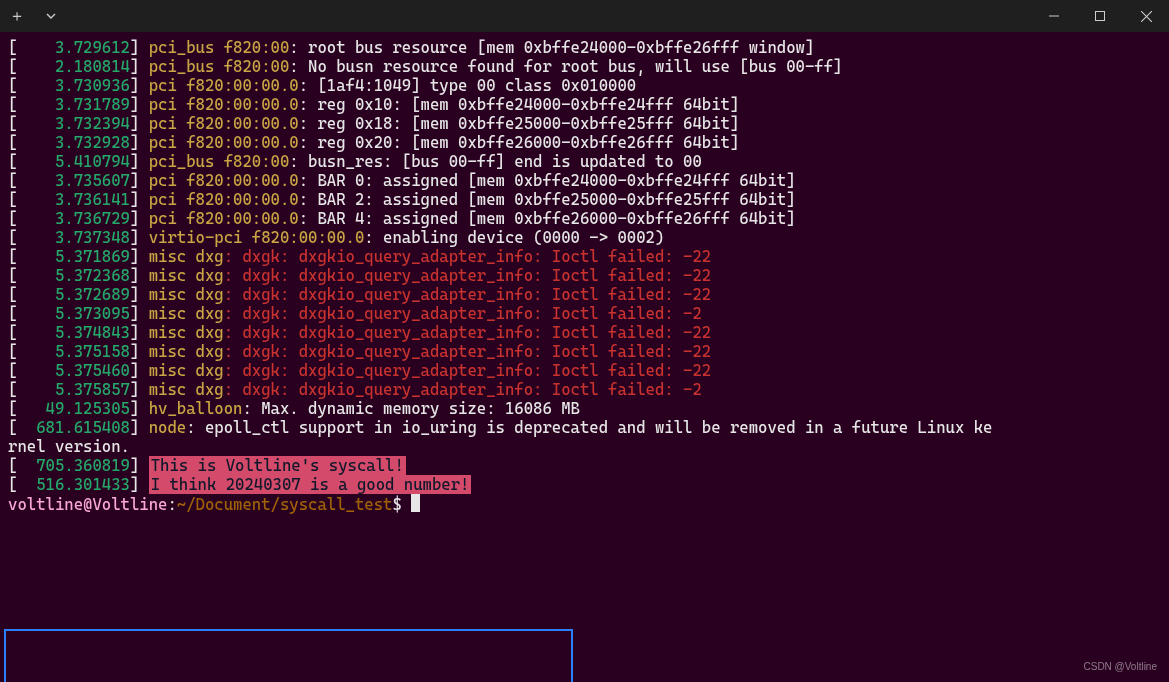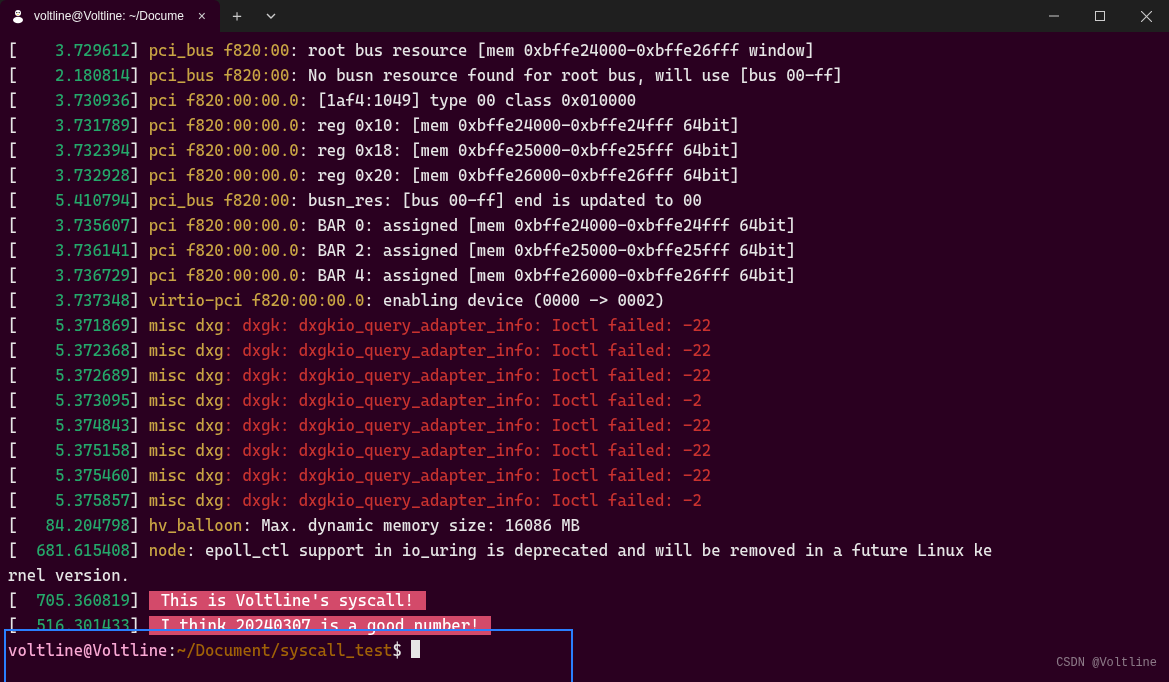--- a/index.html
+++ b/index.html
@@ -8,53 +8,40 @@
   .tab{display:flex;align-items:center;gap:8px;background:#2a0020;padding:0 10px;min-width:200px;max-width:220px;border-top-left-radius:6px;border-top-right-radius:6px;position:relative}
   .tab-icon{width:16px;height:16px;display:inline-flex;align-items:center;justify-content:center}
   .tab-title{color:#eee;white-space:nowrap;overflow:hidden;text-overflow:clip;flex:1;font-size:12px}
   .tab-close{color:#ccc;font-size:14px;cursor:pointer;padding:0 4px}
   .newtab,.chev{width:34px;display:flex;align-items:center;justify-content:center;color:#ccc;font-size:16px;cursor:pointer}
   .chev svg{width:12px;height:12px}
   .win-controls{margin-left:auto;display:flex}
   .win-btn{width:46px;display:flex;align-items:center;justify-content:center;color:#ccc;font-size:12px;cursor:pointer}
   .win-btn svg{width:10px;height:10px;stroke:#ccc;fill:none;stroke-width:1}
   .win-btn.close svg{width:11px;height:11px}
-  .term{flex:1;background:#2a0020;padding:6px 8px 8px 8px;font-family:"Cascadia Mono","Consolas",monospace;font-size:16px;line-height:25px;color:#e6e6e6;white-space:pre;overflow:hidden;position:relative}
+  .term{flex:1;background:#2a0020;padding:6px 8px 8px 8px;font-family:"Cascadia Mono","Consolas",monospace;font-size:16px;line-height:19px;color:#e6e6e6;white-space:pre;overflow:hidden;position:relative}
   .br{color:#e6e6e6}
   .ts{color:#25a96b}
   .src{color:#c9a544}
   .red{color:#c23a3a}
   .redb{color:#c8322f;font-weight:normal}
-  .hl{background:#d34a6a;color:#ffffff;padding:0 12px}
+  .hl{background:#d34a6a;color:#0f172a;padding:0 2px}
   .pu{color:#f9a8d4}
   .ph{color:#e6e6e6}
   .pp{color:#a16207}
   .cursor{display:inline-block;width:9px;height:18px;background:#e6e6e6;vertical-align:-2px}
   .outline{position:absolute;border:2px solid #2a7fff;pointer-events:none}
-  .watermark{position:absolute;right:12px;bottom:6px;color:rgba(220,220,220,.55);font-family:Liberation Mono, monospace;font-size:12px}
+  .watermark{position:absolute;right:12px;bottom:6px;color:rgba(220,220,220,.55);font-family:Liberation Sans, sans-serif;font-size:10px}
 </style>
 </head>
 <body>
 
 <div class="window">
 
   <div class="titlebar">
-    <div class="tab">
-      <span class="tab-icon">
-        <svg viewBox="0 0 16 16">
-            <circle cx="8" cy="5" r="3" fill="#fff"></circle>
-            <ellipse cx="8" cy="12" rx="5" ry="3.2" fill="#fff"></ellipse>
-            <circle cx="6.8" cy="4.6" r=".7" fill="#000"></circle>
-            <circle cx="9.2" cy="4.6" r=".7" fill="#000"></circle>
-            <path d="M6.6 6 Q8 7.4 9.4 6 Z" fill="#f6b400"></path>
-          </svg>
-      </span>
-      <span class="tab-title">voltline@Voltline: ~/Docume</span>
-      <span class="tab-close">×</span>
-    </div>
     <div class="newtab">＋</div>
     <div class="chev">
       <svg viewBox="0 0 12 12">
           <path d="M2 4 L6 8 L10 4" stroke="#ccc" stroke-width="1.4" fill="none"></path>
         </svg>
     </div>
     <div class="win-controls">
       <div class="win-btn">
           <svg viewBox="0 0 10 10">
             <line x1="0" y1="5" x2="10" y2="5"></line>
@@ -86,20 +73,20 @@
 <span class="br">[</span><span class="ts">    3.736729</span><span class="br">]</span> <span class="src">pci f820:00:00.0</span>: BAR 4: assigned [mem 0xbffe26000-0xbffe26fff 64bit]
 <span class="br">[</span><span class="ts">    3.737348</span><span class="br">]</span> <span class="src">virtio-pci f820:00:00.0</span>: enabling device (0000 -&gt; 0002)
 <span class="br">[</span><span class="ts">    5.371869</span><span class="br">]</span> <span class="src">misc dxg</span><span class="red">: </span><span class="redb">dxgk: dxgkio_query_adapter_info: Ioctl failed: -22</span>
 <span class="br">[</span><span class="ts">    5.372368</span><span class="br">]</span> <span class="src">misc dxg</span><span class="red">: </span><span class="redb">dxgk: dxgkio_query_adapter_info: Ioctl failed: -22</span>
 <span class="br">[</span><span class="ts">    5.372689</span><span class="br">]</span> <span class="src">misc dxg</span><span class="red">: </span><span class="redb">dxgk: dxgkio_query_adapter_info: Ioctl failed: -22</span>
 <span class="br">[</span><span class="ts">    5.373095</span><span class="br">]</span> <span class="src">misc dxg</span><span class="red">: </span><span class="redb">dxgk: dxgkio_query_adapter_info: Ioctl failed: -2</span>
 <span class="br">[</span><span class="ts">    5.374843</span><span class="br">]</span> <span class="src">misc dxg</span><span class="red">: </span><span class="redb">dxgk: dxgkio_query_adapter_info: Ioctl failed: -22</span>
 <span class="br">[</span><span class="ts">    5.375158</span><span class="br">]</span> <span class="src">misc dxg</span><span class="red">: </span><span class="redb">dxgk: dxgkio_query_adapter_info: Ioctl failed: -22</span>
 <span class="br">[</span><span class="ts">    5.375460</span><span class="br">]</span> <span class="src">misc dxg</span><span class="red">: </span><span class="redb">dxgk: dxgkio_query_adapter_info: Ioctl failed: -22</span>
 <span class="br">[</span><span class="ts">    5.375857</span><span class="br">]</span> <span class="src">misc dxg</span><span class="red">: </span><span class="redb">dxgk: dxgkio_query_adapter_info: Ioctl failed: -2</span>
-<span class="br">[</span><span class="ts">   84.204798</span><span class="br">]</span> <span class="src">hv_balloon</span>: Max. dynamic memory size: 16086 MB
+<span class="br">[</span><span class="ts">   49.125305</span><span class="br">]</span> <span class="src">hv_balloon</span>: Max. dynamic memory size: 16086 MB
 <span class="br">[</span><span class="ts">  681.615408</span><span class="br">]</span> <span class="src">node</span>: epoll_ctl support in io_uring is deprecated and will be removed in a future Linux ke
 rnel version.
 <span class="br">[</span><span class="ts">  705.360819</span><span class="br">]</span> <span class="hl">This is Voltline's syscall!</span>
 <span class="br">[</span><span class="ts">  516.301433</span><span class="br">]</span> <span class="hl">I think 20240307 is a good number!</span>
 <span class="pu">voltline@Voltline</span><span class="ph">:</span><span class="pp">~/Document/syscall_test</span><span class="ph">$</span> <span class="cursor"></span><div class="outline" style="left: 4px; top: 597px; width: 565px; height: 53px;"></div><div class="watermark">CSDN @Voltline</div></div>
 
 </div>
 
 </body></html>

